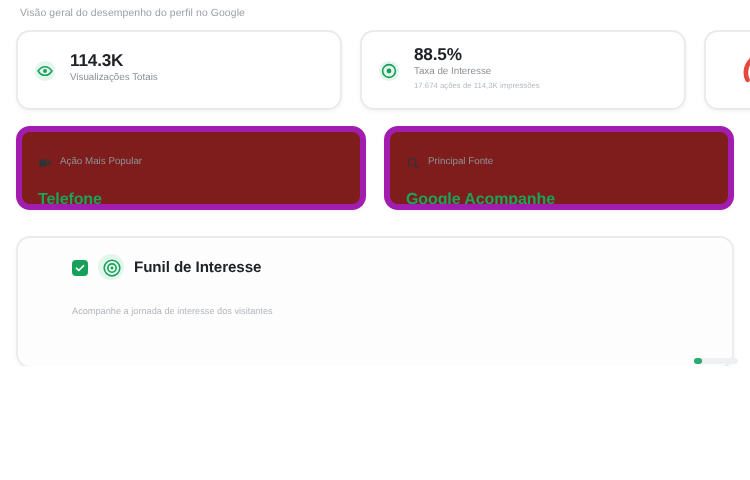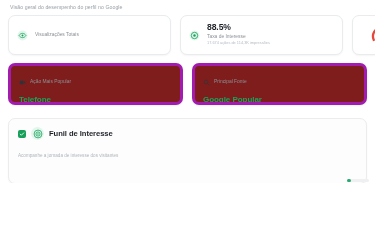--- a/index.html
+++ b/index.html
@@ -136,21 +136,21 @@
   .funnel {
     position: absolute;
     left: 8px;
     top: 118px;
     width: 359px;
     height: 66px;
     background: #fdfdfd;
     border: 1px solid #ececec;
     border-radius: 7px;
     box-shadow: 0 1px 2px rgba(16,24,40,.04);
-    padding: 8px 9px;
+    padding: 8px 27px;
     overflow: hidden;
   }
   .funnel-head {
     display: flex;
     align-items: center;
     gap: 5px;
   }
   .funnel-check {
     width: 8px;
     height: 8px;
@@ -215,20 +215,21 @@
 
     <div class="kpi-card">
       <span class="kpi-icon">
         <svg width="11" height="11" viewBox="0 0 24 24" aria-hidden="true">
           <circle cx="12" cy="12" r="11" fill="#e3f6ec"></circle>
           <path d="M4.5 12c1.9-3.1 4.5-4.7 7.5-4.7s5.6 1.6 7.5 4.7c-1.9 3.1-4.5 4.7-7.5 4.7S6.4 15.1 4.5 12z" fill="none" stroke="#16a05a" stroke-width="1.7"></path>
           <circle cx="12" cy="12" r="2.1" fill="#16a05a"></circle>
         </svg>
       </span>
       <span class="kpi-text">
+        <span class="kpi-value" style="display:block">114.3K</span>
         <span class="kpi-label" style="display:block">Visualizações Totais</span>
       </span>
     </div>
 
     <div class="kpi-card">
       <span class="kpi-icon">
         <svg width="11" height="11" viewBox="0 0 24 24" aria-hidden="true">
           <circle cx="12" cy="12" r="11" fill="#e3f6ec"></circle>
           <circle cx="12" cy="12" r="7" fill="none" stroke="#16a05a" stroke-width="1.8"></circle>
           <circle cx="12" cy="12" r="2.6" fill="#16a05a"></circle>
@@ -274,21 +275,21 @@
     <div class="detail-card">
       <div class="detail-head">
         <span>
           <svg width="7" height="7" viewBox="0 0 24 24" aria-hidden="true">
             <circle cx="10.5" cy="10.5" r="6.5" fill="none" stroke="#2f3337" stroke-width="2.3"></circle>
             <line x1="15.4" y1="15.4" x2="21" y2="21" stroke="#2f3337" stroke-width="2.3" stroke-linecap="round"></line>
           </svg>
         </span>
         <span class="detail-head-label">Principal Fonte</span>
       </div>
-      <div class="detail-value">Google Popular</div>
+      <div class="detail-value">Google Acompanhe</div>
       <div class="detail-sub">70.7K visualizações</div>
     </div>
 
   </div>
 
   <div class="funnel">
     <div class="funnel-head">
       <span class="funnel-check">
         <svg width="6" height="6" viewBox="0 0 24 24" aria-hidden="true">
           <path d="M5 12.5l4.5 4.5L19 7.5" fill="none" stroke="#ffffff" stroke-width="3.4" stroke-linecap="round" stroke-linejoin="round"></path>

